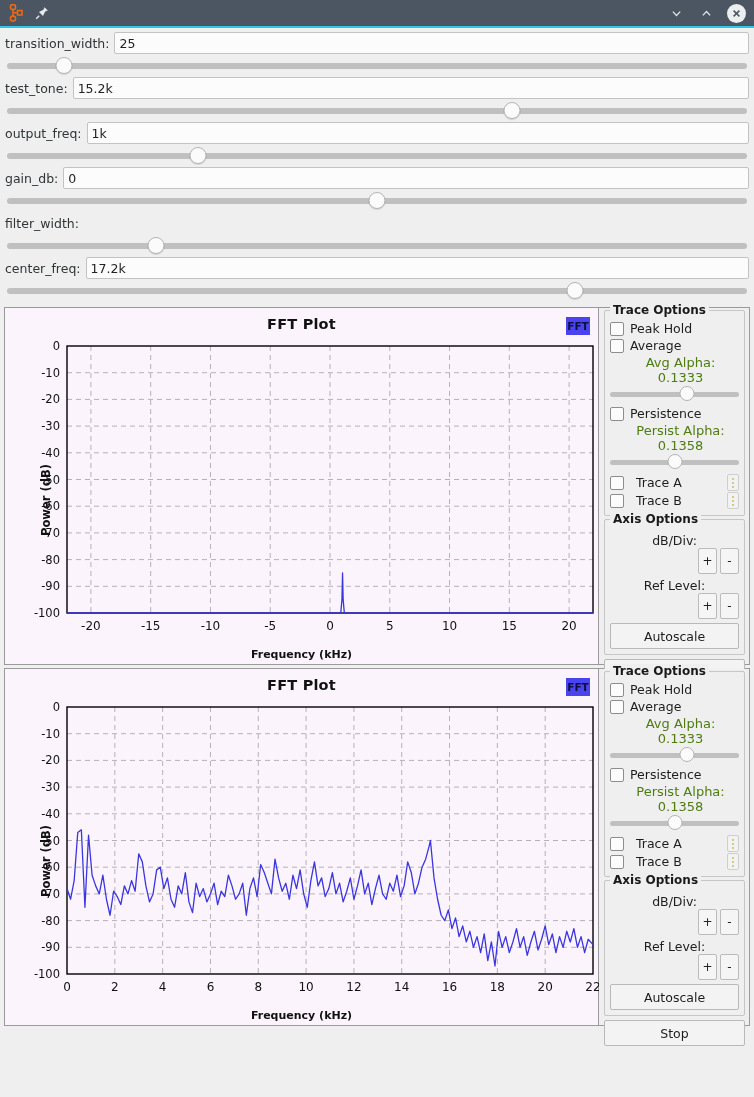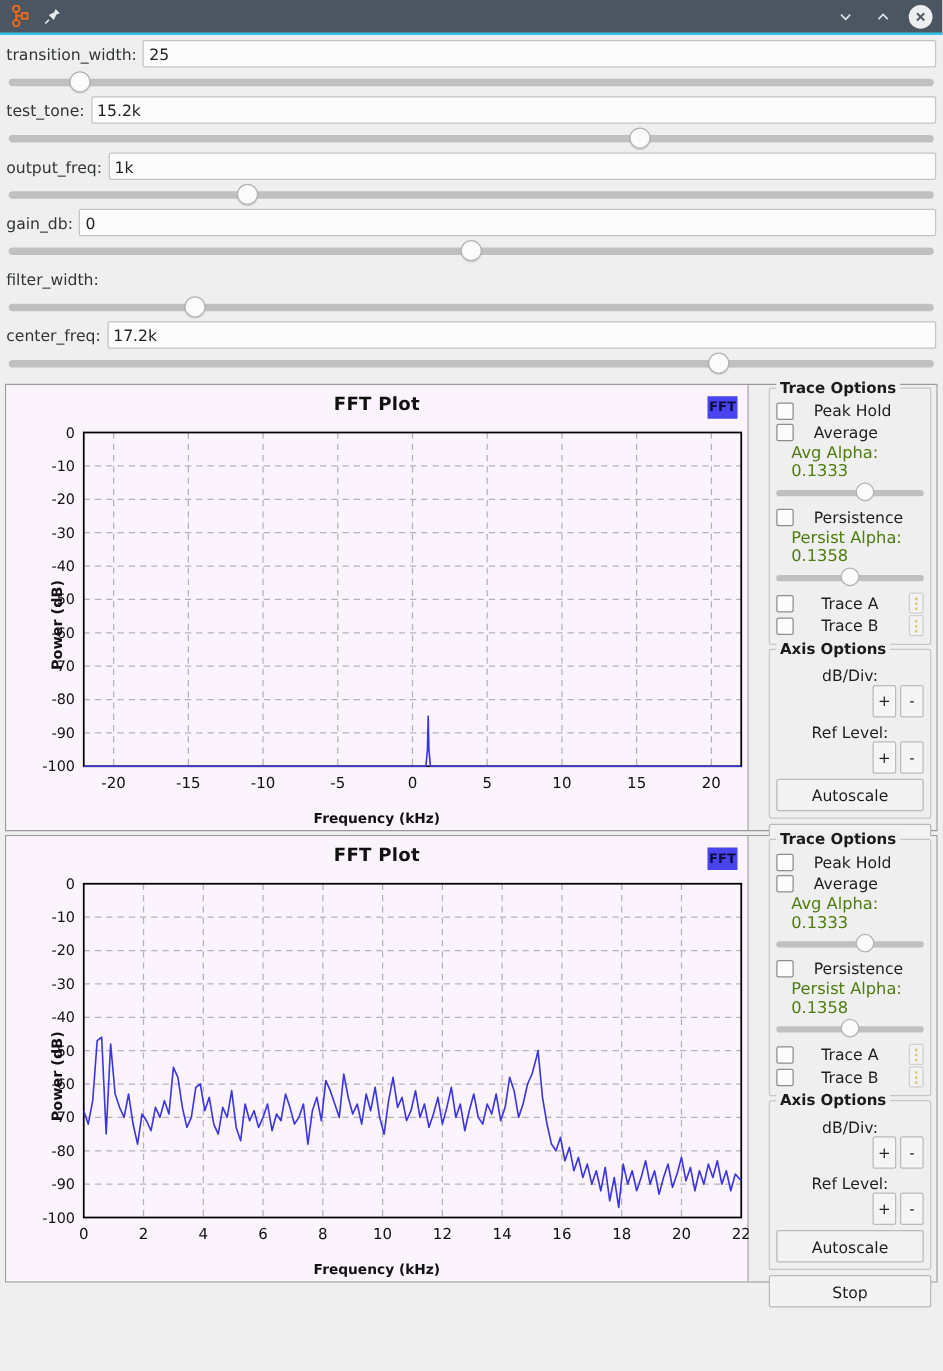--- a/index.html
+++ b/index.html
@@ -77,43 +77,43 @@
     position:absolute; left:5px; top:50%; transform:translateY(-50%) rotate(-90deg);
     transform-origin:center; font-size:11.5px; font-weight:bold; color:#111; white-space:nowrap;
   }
   .xlabel {
     position:absolute; left:0; right:0; bottom:3px; text-align:center;
     font-size:11px; font-weight:bold; color:#111;
   }
   svg.plot-svg { position:absolute; left:0; top:0; }
 
   
-  .opts { width:150px; background:#efefef; padding:2px 4px 4px 16px; position:relative; }
+  .opts { width:150px; background:#efefef; padding:2px 4px 4px 5px; position:relative;text-align:center; }
   .group {
     border:1px solid #c6c6c6; border-radius:2px; padding:9px 5px 5px 5px;
     position:relative; margin-bottom:3px;
   }
   .group-title {
     position:absolute; top:-8px; left:5px; background:#efefef; padding:0 3px;
     font-size:12px; font-weight:bold; color:#1a1a1a;
   }
-  .chk-row { display:flex; align-items:center; gap:16px; margin:1px 0 2px 0; }
+  .chk-row { display:flex; align-items:center; gap:6px; margin:1px 0 2px 0; }
   .chk {
     width:14px; height:14px; background:#fcfcfc; border:1px solid #8d8d8d;
     border-radius:2px; flex:none; cursor:pointer;
   }
   .chk-label { font-size:12.5px; color:#1d1d1d; }
   .dim-label { font-size:13px; color:#4d7c0f; margin:2px 0 0 12px; }
   .mini-slider { position:relative; width:100%; height:16px; margin:1px 0 4px 0; }
   .mini-groove { position:absolute; top:6px; left:0; right:0; height:5px; background:#c0c0c0; border-radius:3px; }
   .mini-handle {
     position:absolute; top:0; width:15px; height:15px; border-radius:50%;
     background:#fbfbfb; border:1px solid #b4b4b4; transform:translateX(-50%); cursor:pointer;
   }
-  .trace-row { display:flex; align-items:center; gap:22px; margin:1px 0; }
+  .trace-row { display:flex; align-items:center; gap:12px; margin:1px 0; }
   .trace-swatch {
     width:12px; height:17px; background:#f2f2f2; border:1px solid #cfcfcf; border-radius:2px;
     margin-left:auto; display:flex; flex-direction:column; align-items:center; justify-content:center;
     gap:2px; cursor:pointer;
   }
   .trace-swatch i { width:2px; height:2px; background:#d9c97a; display:block; }
   .axis-row { display:flex; align-items:center; margin:4px 0;flex-direction:column; }
   .axis-label { font-size:12.5px; color:#1d1d1d; }
   .pm-wrap { margin-left:auto; display:flex; gap:3px; }
   .pm-btn {

